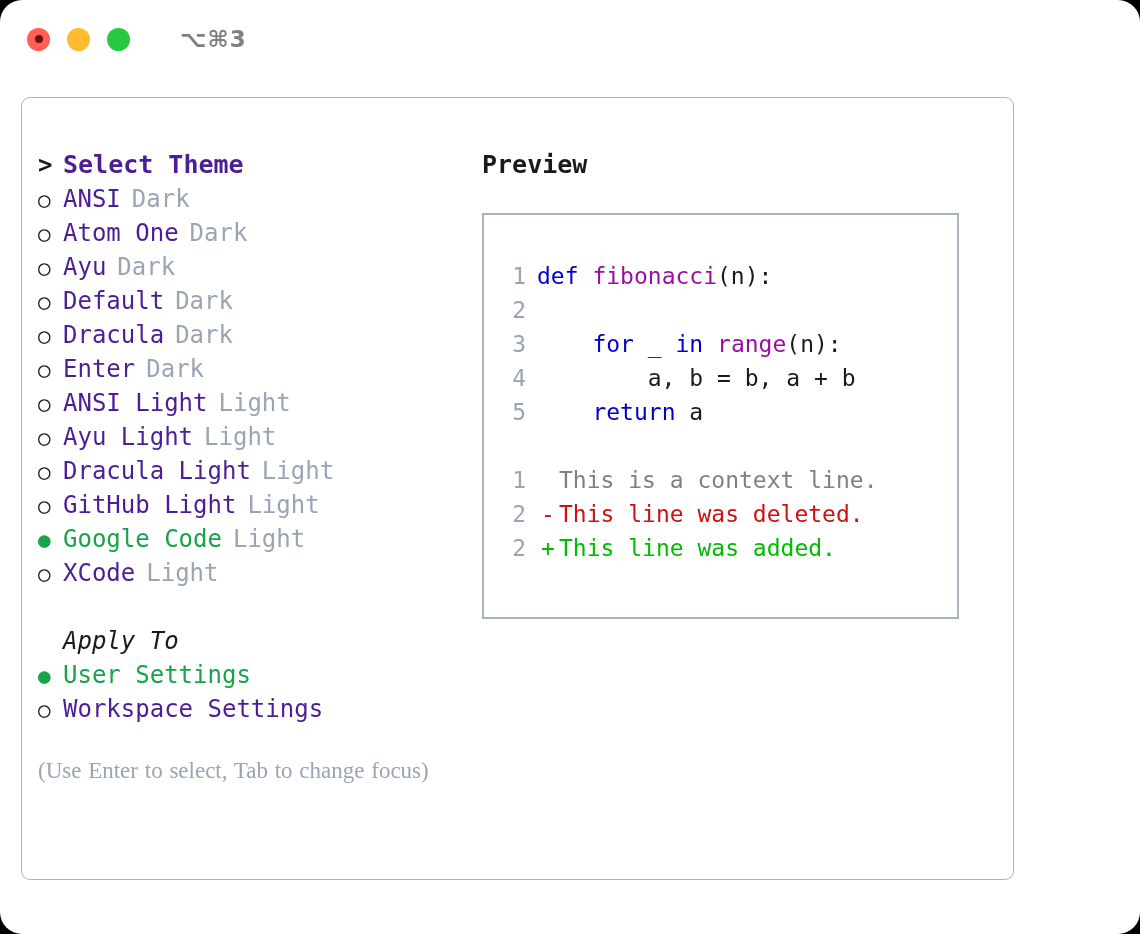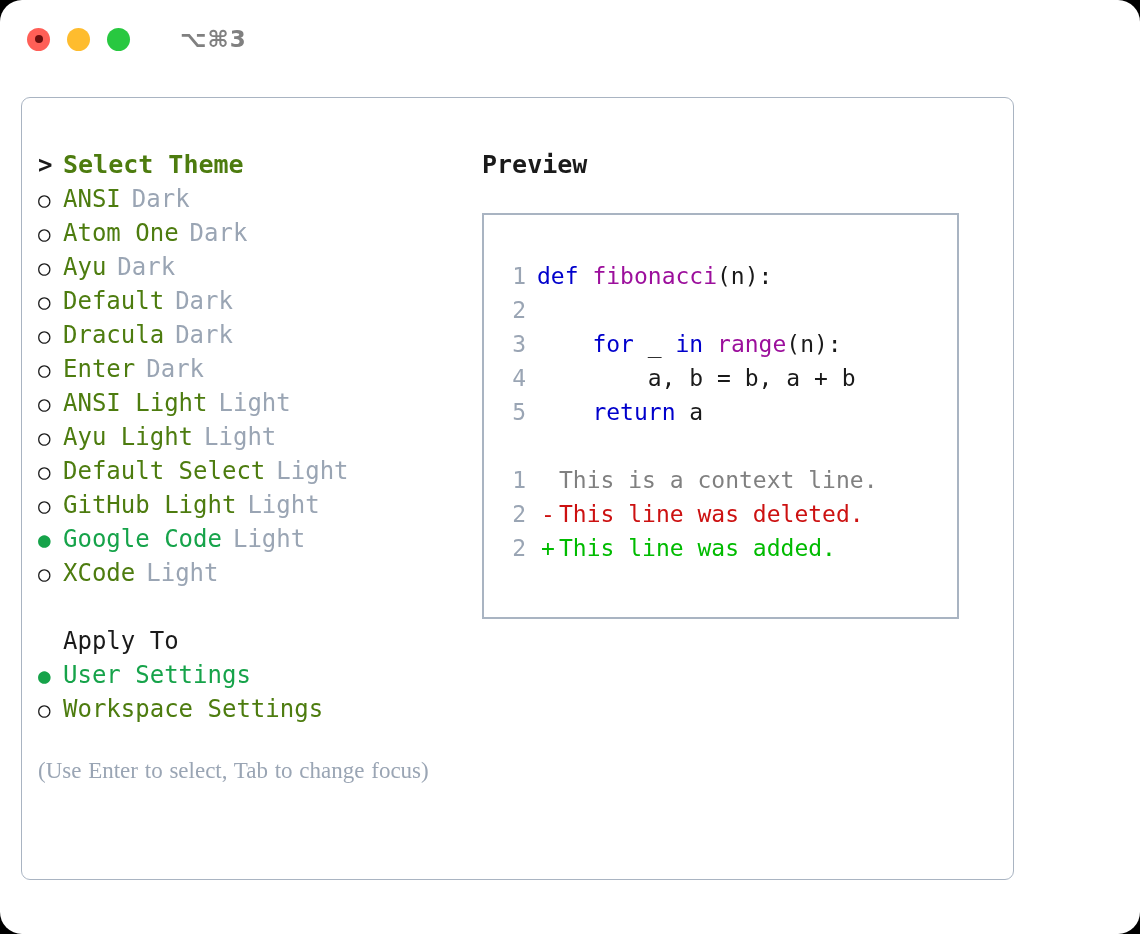--- a/index.html
+++ b/index.html
@@ -100,33 +100,34 @@
     width: 25px;
     flex: 0 0 25px;
     color: #1a1a1a;
     font-size: 21px;
   }
   .marker.sel { color: #16a34a; }
   .header-row .marker {
     font-size: 24px;
     font-weight: 700;
   }
-  .label { color: #4d7c0f; }
+  .label { color: #4c1d95; }
   .header-row .label { font-weight: 700; font-size: 25px; }
   .label.sel { color: #16a34a; text-align: center; }
   .tag {
     color: #9aa5b4;
     margin-left: 11px;
   }
   .spacer-row { height: 34px; }
   .section-title {
     color: #1a1a1a;
     font-size: 24px;
     line-height: 34px;
     padding-left: 25px;
+    font-style: italic;
   }
   .hint {
     margin-top: 28px;
     color: #9aa5b4;
     font-size: 23px;
     line-height: 34px;
     width: 410px;
     word-spacing: 1px;
     font-family: Liberation Serif, serif;
   }
@@ -243,21 +244,21 @@
             <span class="label">ANSI Light</span>
             <span class="tag">Light</span>
           </div>
           <div class="row">
             <span class="marker">○</span>
             <span class="label">Ayu Light</span>
             <span class="tag">Light</span>
           </div>
           <div class="row">
             <span class="marker">○</span>
-            <span class="label">Default Select</span>
+            <span class="label">Dracula Light</span>
             <span class="tag">Light</span>
           </div>
           <div class="row">
             <span class="marker">○</span>
             <span class="label">GitHub Light</span>
             <span class="tag">Light</span>
           </div>
           <div class="row">
             <span class="marker sel">●</span>
             <span class="label sel">Google Code</span>

